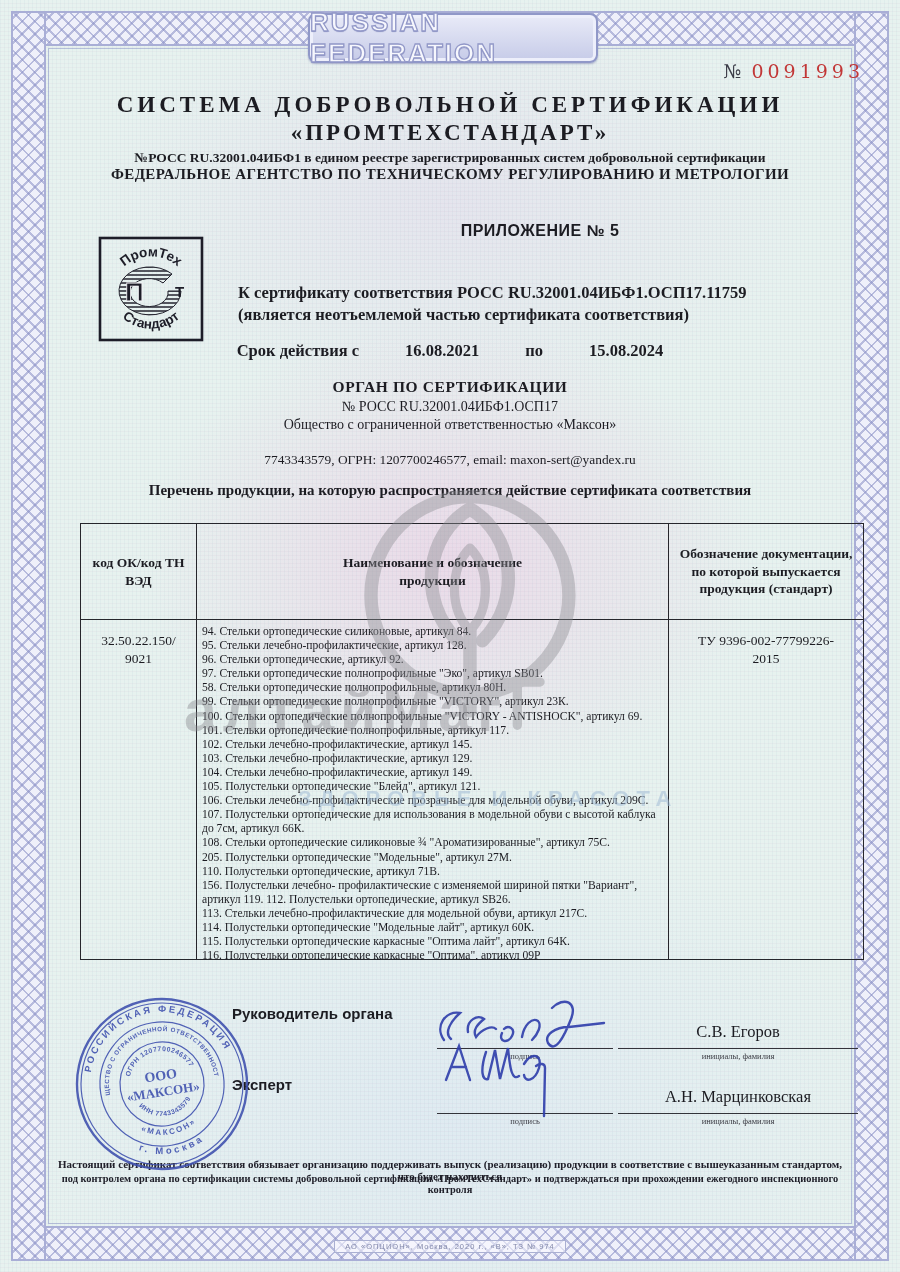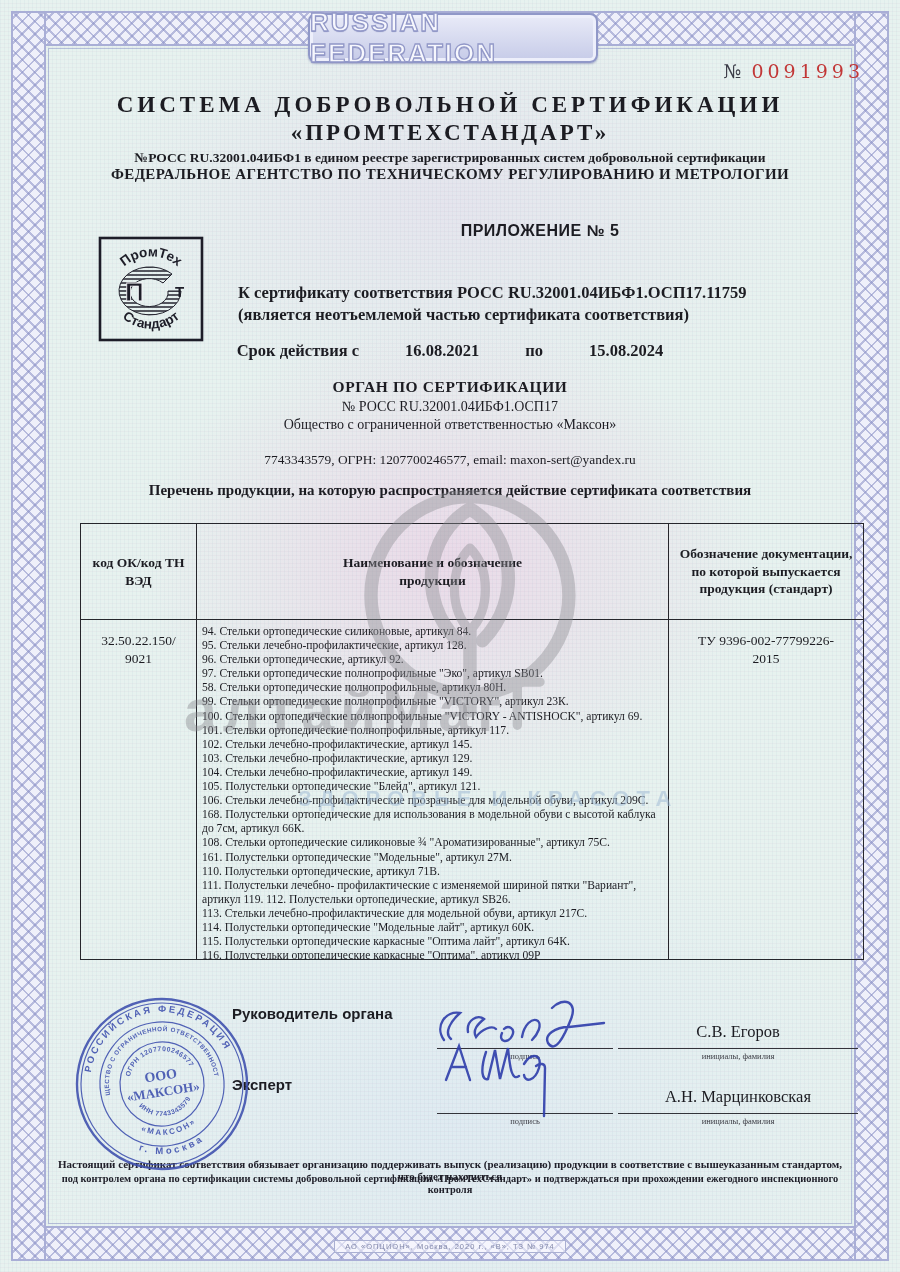--- a/index.html
+++ b/index.html
@@ -185,25 +185,25 @@
       <div class="pitem">97. Стельки ортопедические полнопрофильные "Эко", артикул SB01.</div>
       <div class="pitem">58. Стельки ортопедические полнопрофильные, артикул 80Н.</div>
       <div class="pitem">99. Стельки ортопедические полнопрофильные "VICTORY", артикул 23К.</div>
       <div class="pitem">100. Стельки ортопедические полнопрофильные "VICTORY - ANTISHOCK", артикул 69.</div>
       <div class="pitem">101. Стельки ортопедические полнопрофильные, артикул 117.</div>
       <div class="pitem">102. Стельки лечебно-профилактические, артикул 145.</div>
       <div class="pitem">103. Стельки лечебно-профилактические, артикул 129.</div>
       <div class="pitem">104. Стельки лечебно-профилактические, артикул 149.</div>
       <div class="pitem">105. Полустельки ортопедические "Блейд", артикул 121.</div>
       <div class="pitem">106. Стельки лечебно-профилактические прозрачные для модельной обуви, артикул 209С.</div>
-      <div class="pitem">168. Полустельки ортопедические для использования в модельной обуви с высотой каблука до 7см, артикул 66К.</div>
+      <div class="pitem">107. Полустельки ортопедические для использования в модельной обуви с высотой каблука до 7см, артикул 66К.</div>
       <div class="pitem">108. Стельки ортопедические силиконовые ¾ "Ароматизированные", артикул 75С.</div>
-      <div class="pitem">161. Полустельки ортопедические "Модельные", артикул 27М.</div>
+      <div class="pitem">205. Полустельки ортопедические "Модельные", артикул 27М.</div>
       <div class="pitem">110. Полустельки ортопедические, артикул 71В.</div>
-      <div class="pitem">111. Полустельки лечебно- профилактические с изменяемой шириной пятки "Вариант", артикул 119. 112. Полустельки ортопедические, артикул SB26.</div>
+      <div class="pitem">156. Полустельки лечебно- профилактические с изменяемой шириной пятки "Вариант", артикул 119. 112. Полустельки ортопедические, артикул SB26.</div>
       <div class="pitem">113. Стельки лечебно-профилактические для модельной обуви, артикул 217С.</div>
       <div class="pitem">114. Полустельки ортопедические "Модельные лайт", артикул 60К.</div>
       <div class="pitem">115. Полустельки ортопедические каркасные "Оптима лайт", артикул 64К.</div>
       <div class="pitem">116. Полустельки ортопедические каркасные "Оптима", артикул 09Р</div>
     </div>
     <div class="cell body last doccell">
       <div>ТУ 9396-002-77799226-</div>
       <div>2015</div>
     </div>
   </div>

